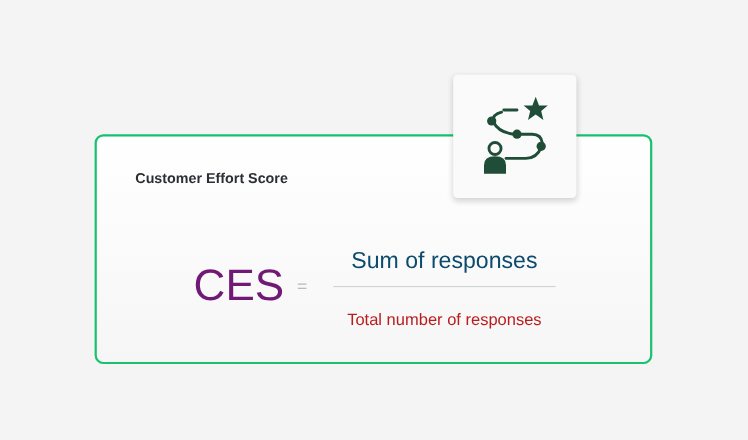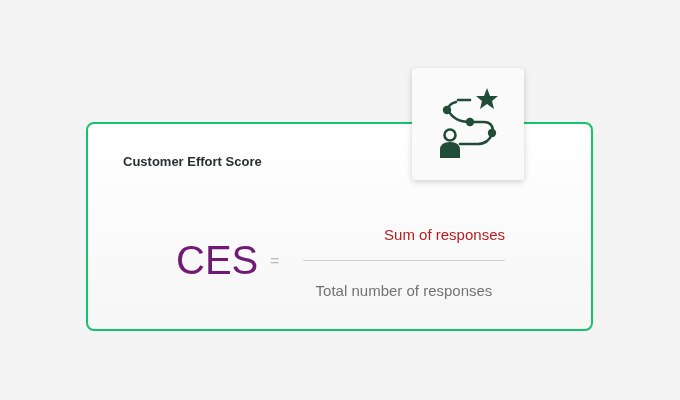--- a/index.html
+++ b/index.html
@@ -2,23 +2,23 @@
 <html><head>
 <meta charset="utf-8">
 <style>
   html,body{margin:0;padding:0;}
   body{width:680px;height:400px;background:#f4f4f4;position:relative;overflow:hidden;font-family:"Liberation Sans",sans-serif;}
   .card{position:absolute;left:86px;top:122px;width:503px;height:205px;border:2.5px solid #17c26e;border-radius:8px;
         background:linear-gradient(#ffffff,#f6f6f6);}
   .title{position:absolute;left:123px;top:154px;font-size:13px;font-weight:bold;color:#2b2f33;}
   .ces{position:absolute;left:176px;top:238px;font-size:40px;font-weight:normal;color:#701a75;letter-spacing:0px;}
   .eq{position:absolute;left:270px;top:252px;font-size:16px;color:#b8bcbc;}
-  .num{position:absolute;left:303px;width:202px;text-align:right;top:226px;font-size:15px;color:#b91c1c;}
+  .num{position:absolute;left:303px;width:202px;text-align:center;top:226px;font-size:21px;color:#0c4a6e;}
   .line{position:absolute;left:303px;top:260px;width:202px;height:1px;background:#cfd3d3;}
-  .den{position:absolute;left:303px;width:202px;text-align:center;top:282px;font-size:15px;color:#737373;}
+  .den{position:absolute;left:303px;width:202px;text-align:center;top:282px;font-size:15px;color:#b91c1c;}
   .iconbox{position:absolute;left:412px;top:68px;width:112px;height:112px;background:#fafafa;border-radius:4px;
            box-shadow:0 2px 6px rgba(0,0,0,0.18);}
   .iconbox svg{position:absolute;left:0;top:0;}
 </style>
 </head>
 <body>
 
 <div class="card"></div>
 <div class="title">Customer Effort Score</div>
 <div class="ces">CES</div>

